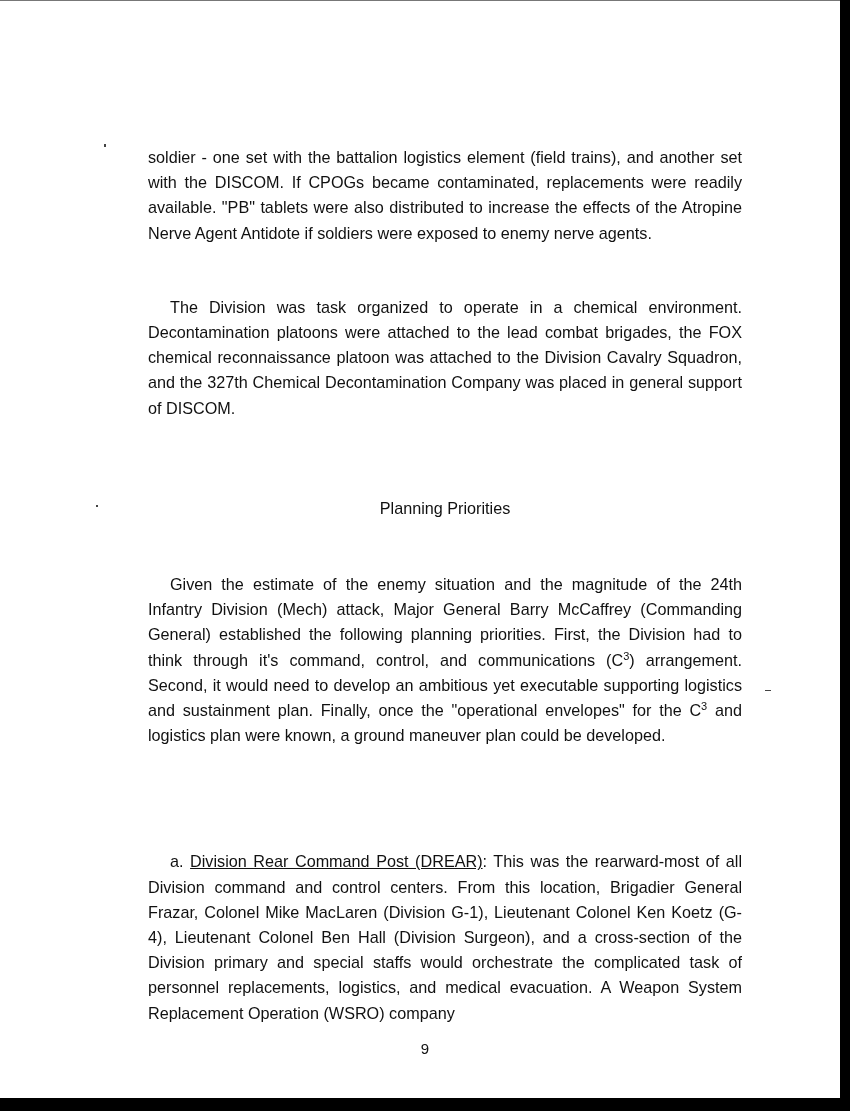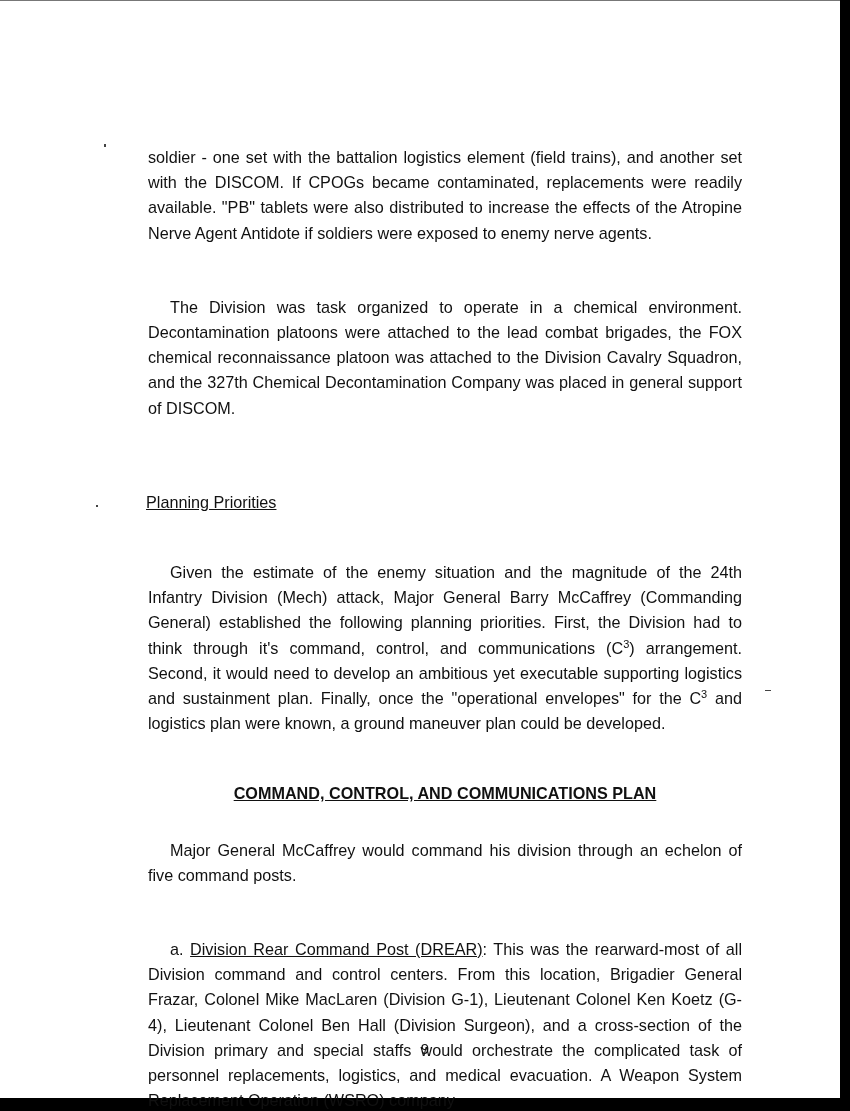--- a/index.html
+++ b/index.html
@@ -21,21 +21,21 @@
   .content {
     position: absolute; left: 136px; top: 133px; width: 618px;
     font-size: 16.2px; line-height: 25.2px;
   }
   .para {
     margin: 12px; text-align: justify; text-align-last: left;
   }
   .indent { text-indent: 22px; }
   .gap { height: 25px; }
   .subheading {
-    margin: 10px; text-decoration: underline; padding-left: 0;
+    text-align: center; margin: 16px; padding-left: 0;
   }
   .heading {
     text-align: center; margin: 0; text-decoration: underline; font-weight: bold;
   }
   .u { text-decoration: underline; }
   sup { font-size: 11px; line-height: 0; vertical-align: 6px; }
   .page-number {
     position: absolute; left: 0; width: 850px; top: 1040px; text-align: center;
     font-size: 15px;
   }
@@ -55,20 +55,18 @@
 <div class="content">
   <p class="para">soldier - one set with the battalion logistics element (field trains), and another set with the DISCOM.  If CPOGs became contaminated, replacements were readily available.  "PB" tablets were also distributed to increase the effects of the Atropine Nerve Agent Antidote if soldiers were exposed to enemy nerve agents.</p>
   <div class="gap"></div>
   <p class="para indent">The Division was task organized to operate in a chemical environment. Decontamination platoons were attached to the lead combat brigades, the FOX chemical reconnaissance platoon was attached to the Division Cavalry Squadron, and the 327th Chemical Decontamination Company was placed in general support of DISCOM.</p>
   <div class="gap"></div>
   <div class="gap" style="height:22px"></div>
   <p class="subheading">Planning Priorities</p>
   <div class="gap" style="height:23px"></div>
   <p class="para indent"><span>Given the estimate of the enemy situation and the magnitude of the 24th Infantry Division (Mech) attack, Major General Barry McCaffrey (Commanding General) established the following planning priorities.  First, the Division had to think through it's command, control, and communications (C</span><sup>3</sup><span>) arrangement.  Second, it would need to develop an ambitious yet executable supporting logistics and sustainment plan.  Finally, once the "operational envelopes" for the C</span><sup>3</sup><span> and logistics plan were known, a ground maneuver plan could be developed.</span></p>
   <div class="gap" style="height:33px"></div>
-  <p class="heading">COMMAND, CONTROL, AND COMMUNICATIONS PLAN</p>
   <div class="gap" style="height:19px"></div>
-  <p class="para indent">Major General McCaffrey would command his division through an echelon of five command posts.</p>
   <div class="gap"></div>
   <p class="para indent"><span>a.</span> <span class="u">Division Rear Command Post (DREAR)</span><span>:</span><span>  This was the rearward-most of all Division command and control centers.  From this location, Brigadier General Frazar, Colonel Mike MacLaren (Division G-1), Lieutenant Colonel Ken Koetz (G-4), Lieutenant Colonel Ben Hall (Division Surgeon), and a cross-section of the Division primary and special staffs would orchestrate the complicated task of personnel replacements, logistics, and medical evacuation.  A Weapon System Replacement Operation (WSRO) company</span></p>
 </div>
 
 <div class="page-number">9</div>
 
 </body></html>

